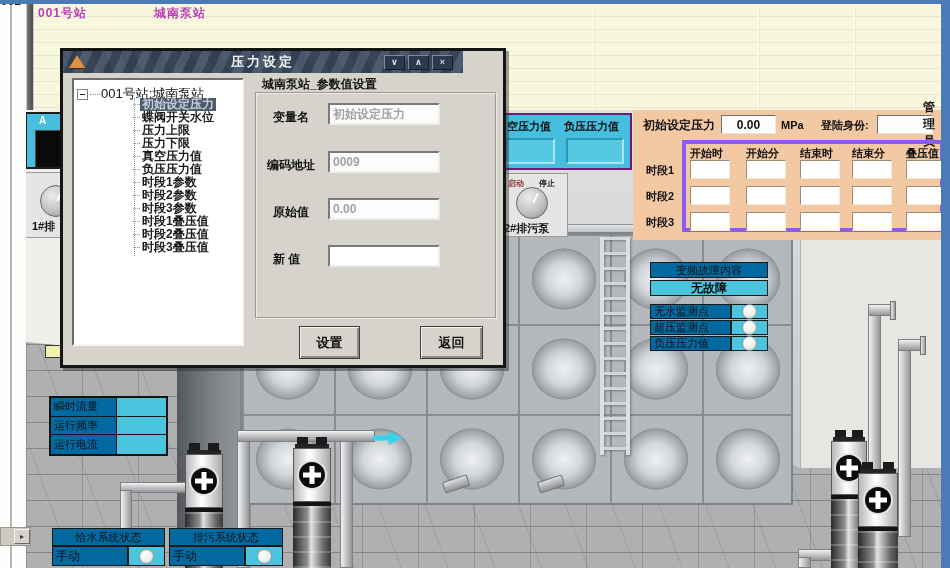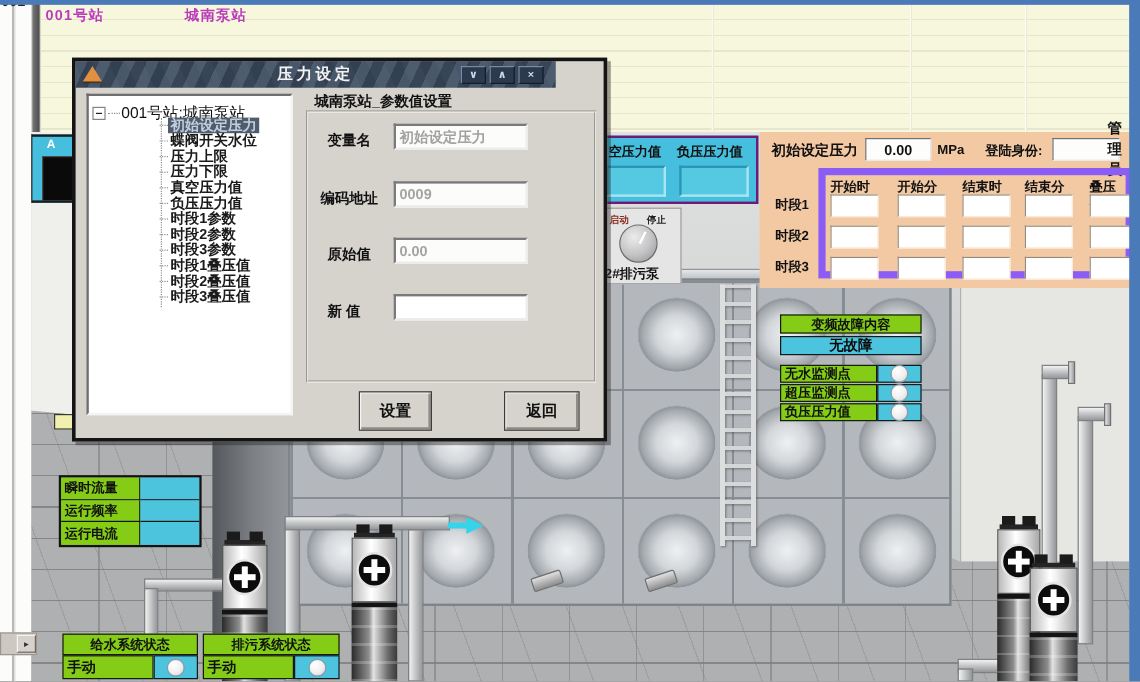--- a/index.html
+++ b/index.html
@@ -63,21 +63,21 @@
     background:#0c0c0c;border:2px solid #e4e4e4;}
   .p-emblem::before,.p-emblem::after{content:"";position:absolute;background:#fff;left:50%;top:50%;}
   .p-emblem::before{width:18px;height:5px;transform:translate(-50%,-50%);}
   .p-emblem::after{width:5px;height:18px;transform:translate(-50%,-50%);}
   .p-base{flex:1;border-top:4px solid #141414;
     background:linear-gradient(90deg,#2a2a2a,#8e8e8e 38%,#e2e2e2 48%,#6a6a6a 80%,#3a3a3a);
     background-image:repeating-linear-gradient(180deg,rgba(255,255,255,.22) 0 2px,rgba(0,0,0,0) 2px 15px),
       linear-gradient(90deg,#2a2a2a,#8e8e8e 38%,#e2e2e2 48%,#6a6a6a 80%,#3a3a3a);}
 
   
-  .ylabel{background:#84cc16;border:1px solid #181818;font-weight:bold;font-size:11px;
+  .ylabel{background:#0369a1;border:1px solid #181818;font-weight:normal;font-size:11px;
     display:flex;align-items:center;padding:0 3px;color:#111;}
   .ycenter{justify-content:center;padding:0;}
   .cyval{background:#4cc4de;border:1px solid #181818;display:flex;align-items:center;justify-content:center;
     font-weight:bold;font-size:12px;color:#0a0a0a;}
   .ind{width:13px;height:13px;border-radius:50%;border:1px solid #8a9aa4;
     background:radial-gradient(circle at 35% 30%,#ffffff,#efefef 55%,#c8ced2);}
   .wbox{background:#fdfdfc;border:1px solid;border-color:#707070 #e6e6e6 #e6e6e6 #707070;
     display:flex;align-items:center;justify-content:center;font-weight:bold;font-size:12px;}
   .blabel{font-weight:bold;font-size:11px;color:#101010;white-space:nowrap;}
 
@@ -90,21 +90,21 @@
   .knob{border-radius:50%;background:radial-gradient(circle at 38% 32%,#ececec,#c2c2c4 55%,#8e8e92);
     border:1px solid #6a6a6a;position:relative;}
   .knob::after{content:"";position:absolute;left:50%;top:14%;width:2px;height:38%;background:#fff;
     transform:rotate(26deg);transform-origin:50% 100%;}
   .knob-start{color:#8b2e20;font-size:8px;font-weight:bold;}
   .knob-stop{color:#202020;font-size:8px;font-weight:bold;}
   .knob-name{font-size:11px;font-weight:bold;white-space:nowrap;}
 
   
   .param-panel{left:633px;top:110px;width:308px;height:130px;background:#f3c9a3;z-index:4;}
-  .sched-wrap{left:49px;top:30px;width:262px;height:92px;border:6px solid #8b5cf6;}
+  .sched-wrap{left:49px;top:30px;width:262px;height:92px;border:4px solid #8b5cf6;}
   .sched-cell{position:absolute;width:38px;height:17px;background:#fff;border:1px solid;border-color:#9a8a76 #f8ead8 #f8ead8 #9a8a76;}
   .sched-head{position:absolute;top:2px;font-size:11px;font-weight:bold;}
   .sched-row-label{position:absolute;font-size:11px;font-weight:bold;}
 
   
   .fault-h{left:650px;top:262px;width:118px;height:16px;z-index:4;}
   .fault-s{left:650px;top:280px;width:118px;height:16px;z-index:4;}
   .mon-label{width:81px;height:15px;z-index:4;}
   .mon-ind{width:37px;height:15px;z-index:4;}
 
@@ -264,20 +264,24 @@
     <span class="abs knob-start" style="left:7px;top:4px;">启动</span>
     <span class="abs knob-stop" style="left:38px;top:4px;">停止</span>
     <div class="abs knob" style="left:15px;top:13px;width:32px;height:32px;"></div>
     <div class="abs knob-name" style="left:3px;top:47px;">2#排污泵</div>
   </div>
 
   <div class="abs frag-cyan">
     <span class="abs" style="left:12px;top:1px;color:#fff;font-weight:bold;font-size:10px;">A</span>
     <div class="abs frag-screen"></div>
   </div>
+  <div class="abs knob-panel frag-knobpanel">
+    <div class="abs knob" style="left:14px;top:12px;width:32px;height:32px;"></div>
+    <div class="abs knob-name" style="left:6px;top:46px;">1#排</div>
+  </div>
   <div class="abs frag-yellow"></div>
 
   <div class="abs param-panel">
     <span class="abs blabel" style="left:10px;top:7px;font-size:12px;">初始设定压力</span>
     <div class="abs wbox" style="left:88px;top:5px;width:55px;height:19px;">0.00</div>
     <span class="abs blabel" style="left:148px;top:9px;">MPa</span>
     <span class="abs blabel" style="left:188px;top:8px;">登陆身份:</span>
     <div class="abs wbox" style="left:244px;top:5px;width:56px;height:19px;padding-left:48px;">管理员</div>
 
     <span class="sched-row-label" style="left:13px;top:53px;">时段1</span>

